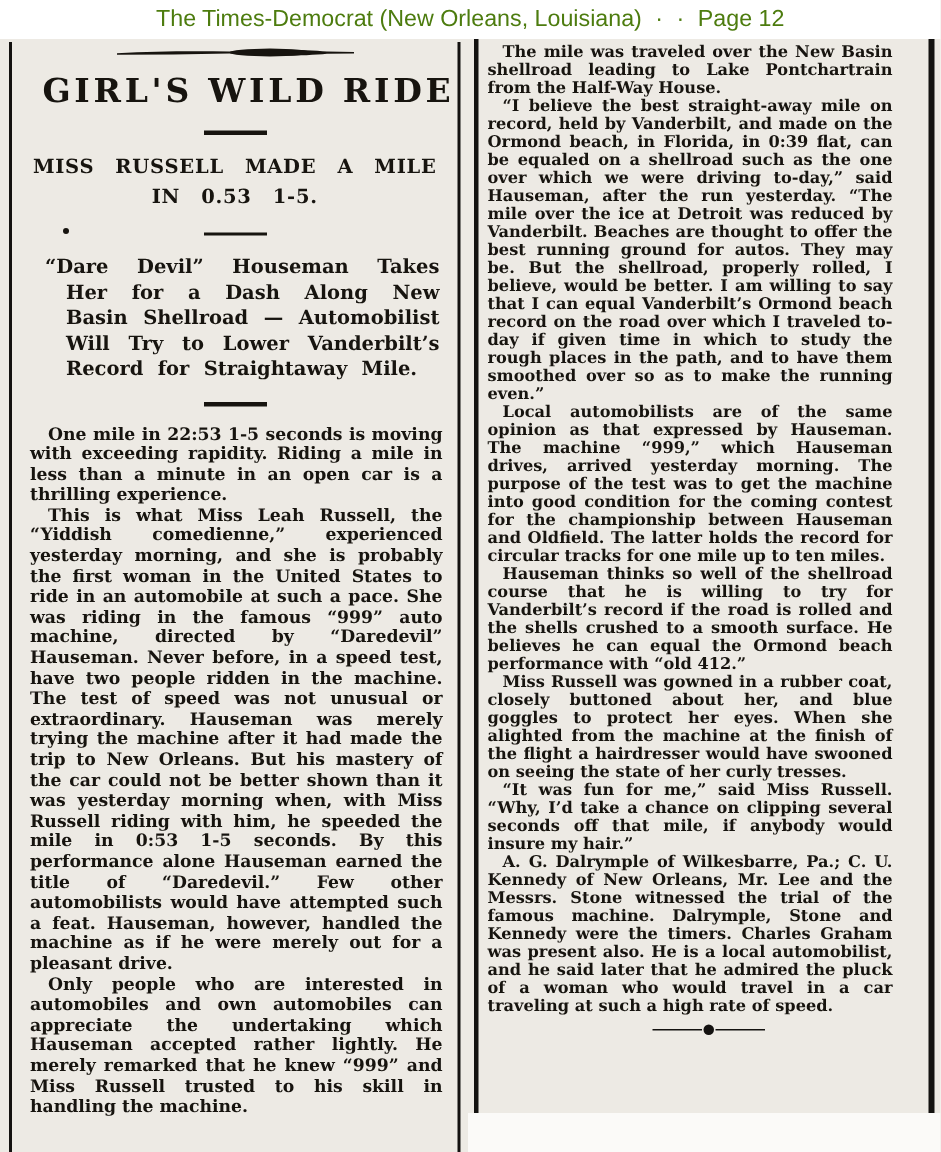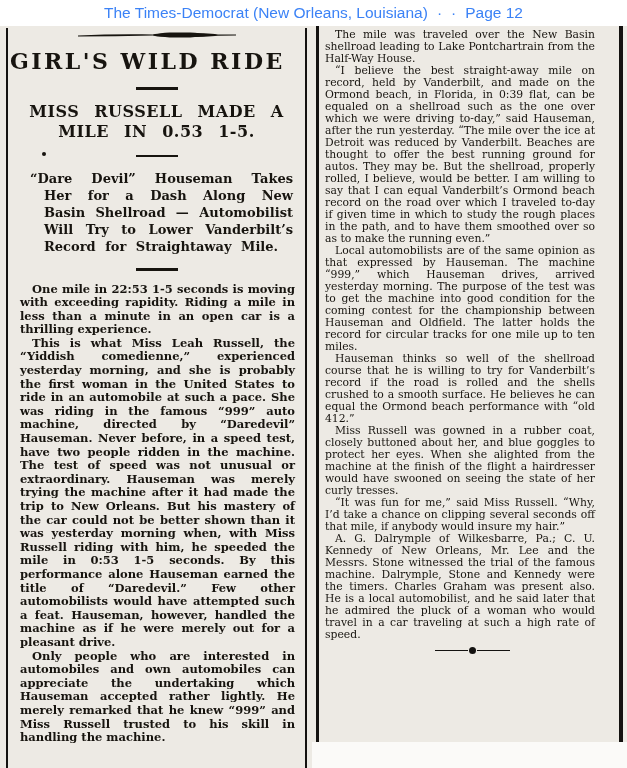--- a/index.html
+++ b/index.html
@@ -7,21 +7,21 @@
     width:627px; height:768px; position:relative; overflow:hidden;
     background:#fbfaf8;
     font-family:"DejaVu Serif", serif;
   }
 
   
   .clip-header {
     position:absolute; top:0; left:0; width:627px; height:26px;
     background:#ffffff; display:flex; align-items:center; justify-content:center;
     gap:9px; white-space:nowrap;
-    font-family:"Liberation Sans", sans-serif; font-size:15.5px; color:#3b82f6;
+    font-family:"Liberation Sans", sans-serif; font-size:15.5px; color:#4d7c0f;
   }
 
   
   .clipping {
     position:absolute; top:26px; left:0; width:627px; height:742px;
     background:#edeae4; color:#17140f;
   }
   .vrule { position:absolute; background:#141210; }
   #vr-left-outer  { left:6px;   top:2px; width:2px; height:740px; }
   #vr-left-inner  { left:305px; top:2px; width:2px; height:740px; }
@@ -30,28 +30,28 @@
 
   .white-patch {
     position:absolute; left:312px; top:716px; width:315px; height:26px;
     background:#fbfaf8;
   }
 
   
   .col-left { position:absolute; left:10px; top:0; width:293px; }
   .top-rule { display:block; margin:5px auto 0; }
   .headline {
-    margin:9px 0 12px; text-align:left;
+    margin:9px 0 12px; text-align:right;
     font-size:22px; font-weight:bold; letter-spacing:2.5px; line-height:27px;
   }
   .divider { width:42px; height:2.5px; background:#17140f; margin:12px auto 0; }
   .divider.d2, .divider.d3 { margin-top:13px; }
   .subhead {
     margin:12px 6px 0; text-align:center;
-    font-size:16px; font-weight:bold; letter-spacing:0.5px; word-spacing:9px;
+    font-size:13px; font-weight:bold; letter-spacing:0.5px; word-spacing:9px;
     line-height:20px;
   }
   .speck-wrap { position:relative; height:0; }
   .speck {
     position:absolute; left:32px; top:10px; width:4px; height:4px;
     border-radius:50%; background:#17140f;
   }
   .deck {
     margin:13px 10px 0 20px; padding-left:14px; text-indent:-14px;
     font-size:13px; font-weight:bold; line-height:17px;
@@ -61,21 +61,21 @@
     margin:0 8px 0 10px;
     font-size:11.5px; font-weight:bold; line-height:13.6px;
     text-align:justify; text-indent:12px;
   }
   .lbody.first { margin-top:12px; }
 
   
   .col-right { position:absolute; left:325px; top:3px; width:289px; }
   .rbody {
     margin:0 19px 0 0;
-    font-size:10.8px; font-weight:normal; line-height:12px;
+    font-size:10.8px; font-weight:bold; line-height:12px;
     text-align:justify; text-indent:10px;
   }
   .end-rule {
     display:flex; align-items:center; justify-content:center;
     margin-top:6px; transform:translateX(3px);
   }
   .er-line { width:33px; height:1.6px; background:#141210; }
   .er-dot  { width:7px; height:7px; border-radius:50%; background:#141210; margin:0 1px; }
 </style>
 </head>

